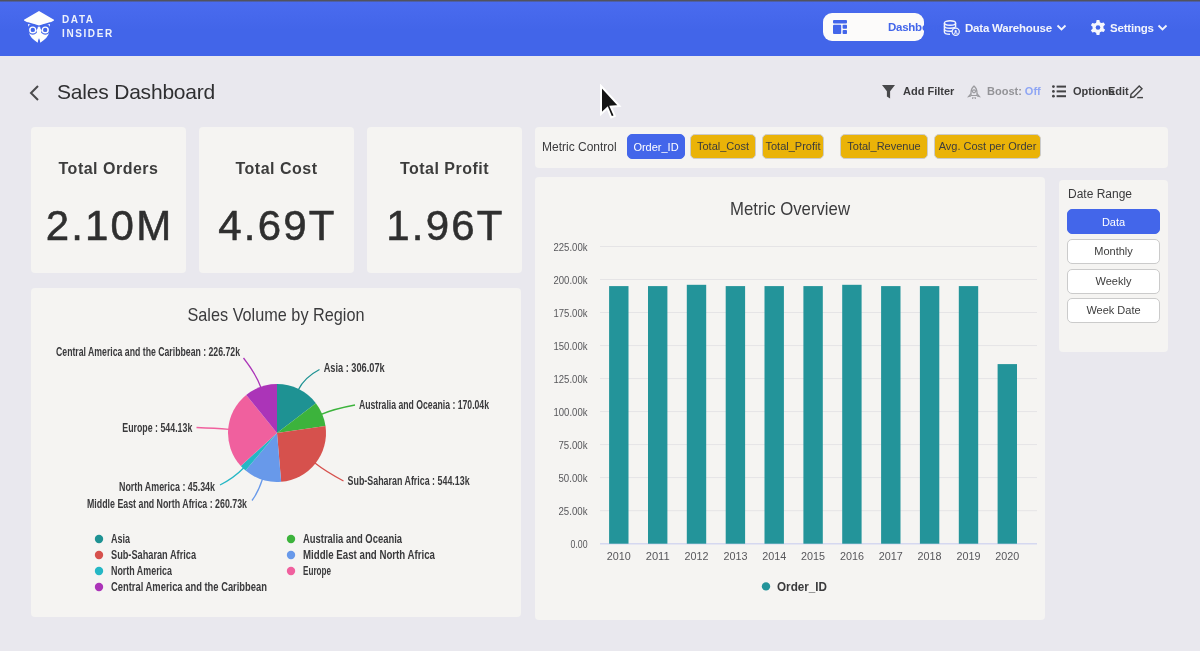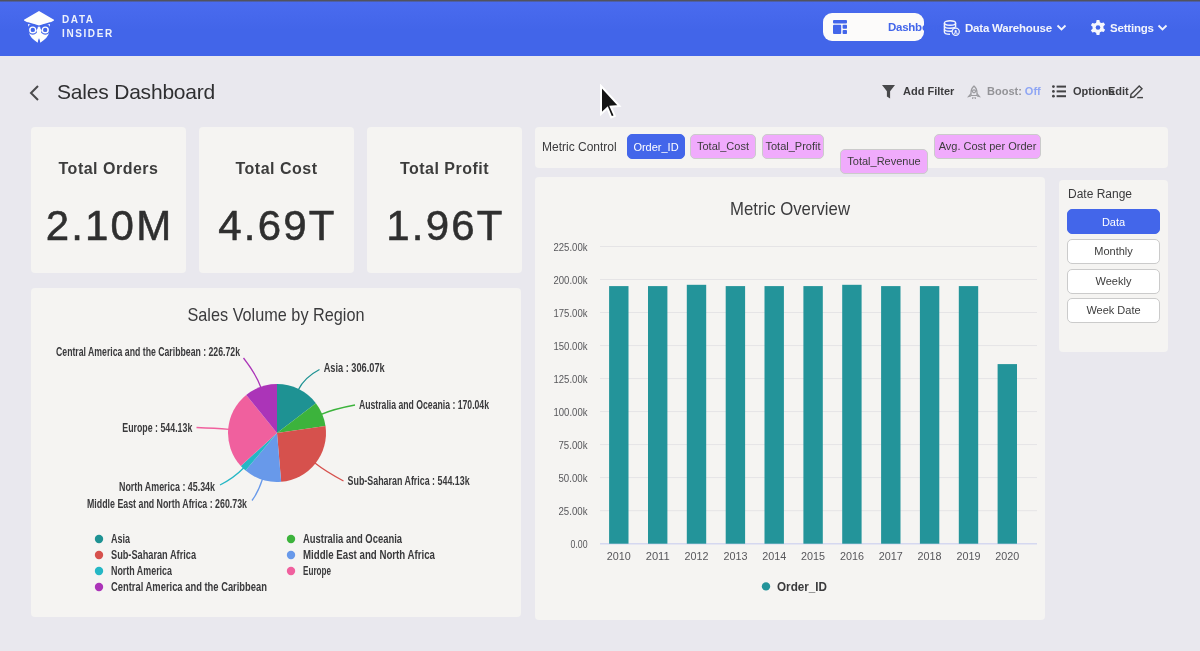--- a/index.html
+++ b/index.html
@@ -16,21 +16,21 @@
   
   #title { position:absolute; left:57px; top:80px; font-size:21px; color:#2F2F31; letter-spacing:-0.2px; }
   .tbi { position:absolute; top:85px; font-size:11px; font-weight:bold; color:#3C3C3E; }
   
   .kpi { width:155px; height:146px; top:127px; text-align:center; }
   .kpi .t { margin-top:33px; font-size:16px; font-weight:bold; color:#3C3C3C; letter-spacing:0.5px; }
   .kpi .v { margin-top:24px; font-size:42px; font-weight:500; color:#2F2F2F; letter-spacing:2.2px; margin-left:2px; -webkit-text-stroke:0.55px #2F2F2F; }
   
   #mc { left:535px; top:127px; width:633px; height:41px; }
   #mc .lbl { position:absolute; left:7px; top:13px; font-size:12px; color:#3A3A3C; }
-  .mbtn { position:absolute; top:7px; height:25px; background:#f0abfc; border:1px solid #CBCBCB; border-radius:5px; font-size:11px; color:#3C3C3C; text-align:center; white-space:nowrap; }
+  .mbtn { position:absolute; top:7px; height:25px; background:#eab308; border:1px solid #CBCBCB; border-radius:5px; font-size:11px; color:#3C3C3C; text-align:center; white-space:nowrap; }
   .mbtn.on { background:#4366EA; border-color:#4366EA; color:#fff; }
   
   #dr { left:1059px; top:180px; width:109px; height:172px; }
   #dr .lbl { position:absolute; left:9px; top:7px; font-size:12px; color:#3A3A3C; }
   .dbtn { position:absolute; left:8px; width:93px; height:25px; background:#fff; border:1px solid #CBCBCB; border-radius:5px; font-size:11px; color:#3C3C3C; text-align:center; line-height:23px; }
   .dbtn.on { background:#4366EA; border-color:#4366EA; color:#fff; }
 </style>
 </head>
 <body>
 
@@ -139,21 +139,21 @@
 <div class="card kpi" style="left:367px;">
   <div class="t">Total Profit</div>
   <div class="v">1.96T</div>
 </div>
 
 <div class="card" id="mc">
   <div class="lbl">Metric Control</div>
   <div class="mbtn on" style="left:92px; width:58px; line-height:25px;">Order_ID</div>
   <div class="mbtn" style="left:155px; width:66px; line-height:23px;">Total_Cost</div>
   <div class="mbtn" style="left:227px; width:62px; line-height:23px;">Total_Profit</div>
-  <div class="mbtn" style="left:305px; width:88px; line-height:23px;margin-top:15px;">Total_Revenue</div>
+  <div class="mbtn" style="left:305px; width:88px; line-height:23px;">Total_Revenue</div>
   <div class="mbtn" style="left:399px; width:107px; line-height:23px;">Avg. Cost per Order</div>
 </div>
 
 <div class="card" id="dr">
   <div class="lbl">Date Range</div>
   <div class="dbtn on" style="top:29px; line-height:25px;">Data</div>
   <div class="dbtn" style="top:59px;">Monthly</div>
   <div class="dbtn" style="top:89px;">Weekly</div>
   <div class="dbtn" style="top:118px;">Week Date</div>
 </div>

